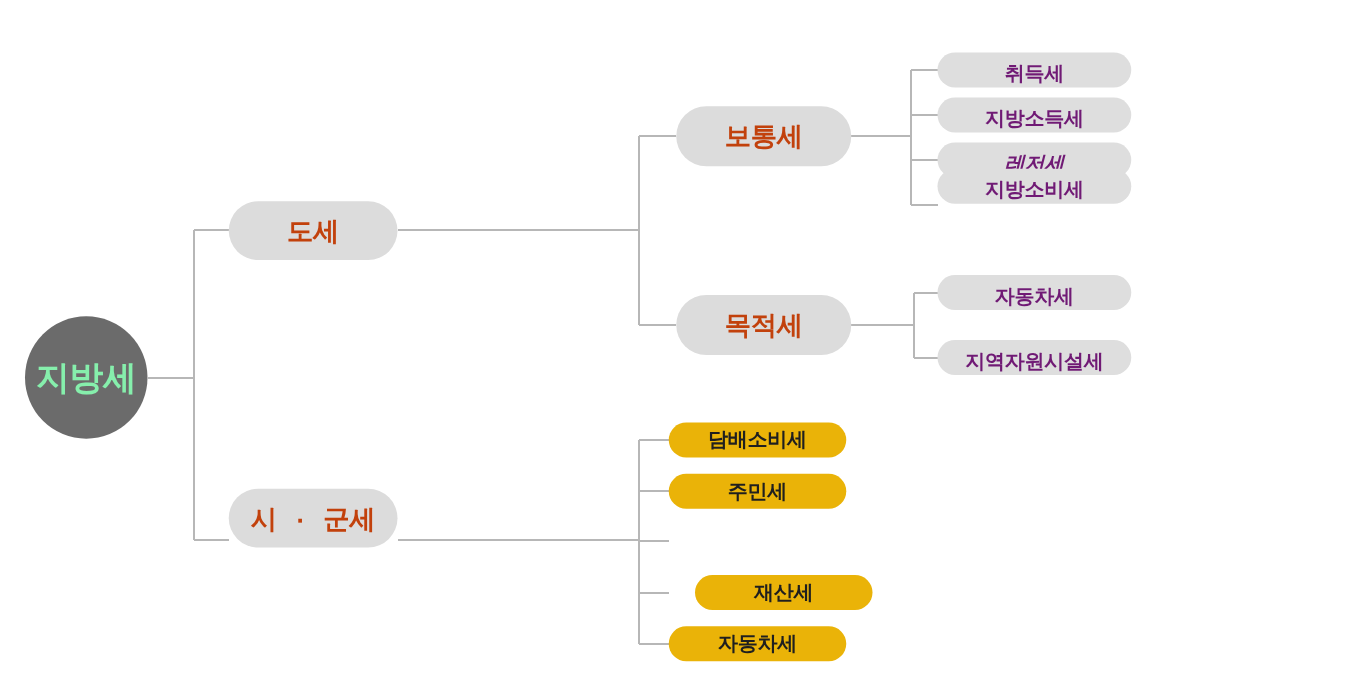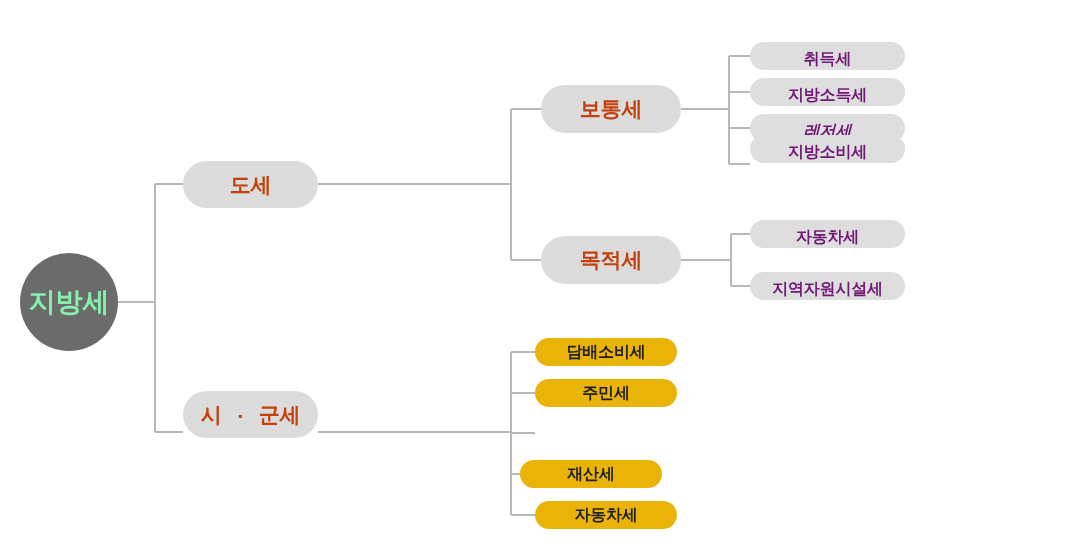--- a/index.html
+++ b/index.html
@@ -148,20 +148,20 @@
   <div class="node node-leaf-gray" style="left:750px; top:272px; width:155px; height:28px;">
     <span>지역자원시설세</span>
   </div>
 
   <div class="node node-leaf-blue" style="left:535px; top:338px; width:142px; height:28px;">
     <span>담배소비세</span>
   </div>
   <div class="node node-leaf-blue" style="left:535px; top:379px; width:142px; height:28px;">
     <span>주민세</span>
   </div>
-  <div class="node node-leaf-blue" style="left:520px; top:460px; width:142px; height:28px;">
+  <div class="node node-leaf-blue" style="left:556px; top:460px; width:142px; height:28px;">
     <span>재산세</span>
   </div>
   <div class="node node-leaf-blue" style="left:535px; top:501px; width:142px; height:28px;">
     <span>자동차세</span>
   </div>
 
 </div>
 
 </body></html>

